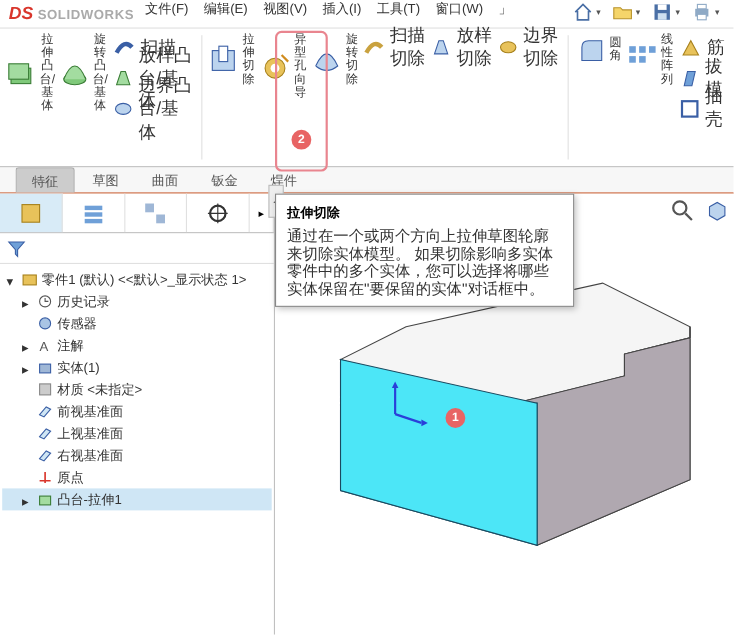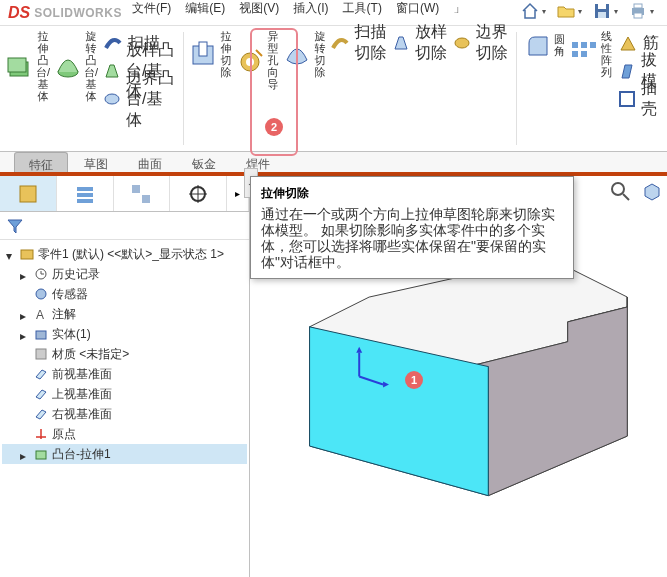--- a/index.html
+++ b/index.html
@@ -43,21 +43,21 @@
   
   .badge {
     width: 18px; height: 18px; border-radius: 50%;
     background: #e86464; color: #fff;
     display: flex; align-items: center; justify-content: center;
     font-size: 11px; font-weight: bold;
     position: absolute; z-index: 6;
   }
 
   
-  .ribbon-tabs { display: flex; height: 24px; background: #f7f7f7; border-bottom: 4px solid #c2410c; padding-left: 14px; gap: 2px; }
+  .ribbon-tabs { display: flex; height: 24px; background: #f7f7f7; border-bottom: 1px solid #c2410c; padding-left: 14px; gap: 2px; }
   .rtab { padding: 4px 14px 0; font-size: 12px; color: #555; cursor: default; }
   .rtab.active { background: #ccc; border: 1px solid #aaa; border-bottom: none; border-radius: 3px 3px 0 0; }
 
   
   .main { display: flex; height: calc(100% - 26px - 126px - 24px); position: relative; }
   .side { width: 250px; border-right: 1px solid #c0c0c0; display: flex; flex-direction: column; background: #fff; }
   .side-tabs { display: flex; height: 36px; border-bottom: 1px solid #c0c0c0; }
   .side-tab { flex: 1; display: flex; align-items: center; justify-content: center; border-right: 1px solid #e0e0e0; }
   .side-tab.active { background: #d8ebf7; }
   .filter-row { height: 28px; display: flex; align-items: center; padding: 0 6px; border-bottom: 1px solid #e0e0e0; }
@@ -69,21 +69,21 @@
   .indent0 { padding-left: 4px; }
   .indent1 { padding-left: 18px; }
 
   
   .viewport { flex: 1; position: relative; background: #fff; }
   .viewport-toolbar { position: absolute; right: 4px; top: 4px; display: flex; gap: 10px; z-index: 2; }
 
   
   .tooltip {
     position: absolute; left: 250px; top: 176px;
-    width: 324px; background: #fff; border: 1px solid #888;
+    width: 272px; background: #fff; border: 1px solid #888;
     box-shadow: 2px 2px 6px rgba(0,0,0,0.25);
     padding: 8px 10px; z-index: 10;
   }
   .tooltip .tt-title { font-weight: bold; font-size: 12px; margin-bottom: 4px; }
   .tooltip .tt-body { font-size: 14px; line-height: 16px; color: #333; }
 
   
   .collapse-handle { position: absolute; left: 244px; top: 168px; width: 14px; height: 30px; background:#eee; border:1px solid #bbb; display:flex; align-items:center; justify-content:center; font-size:10px; color:#555; z-index:3;}
 </style>
 </head>

